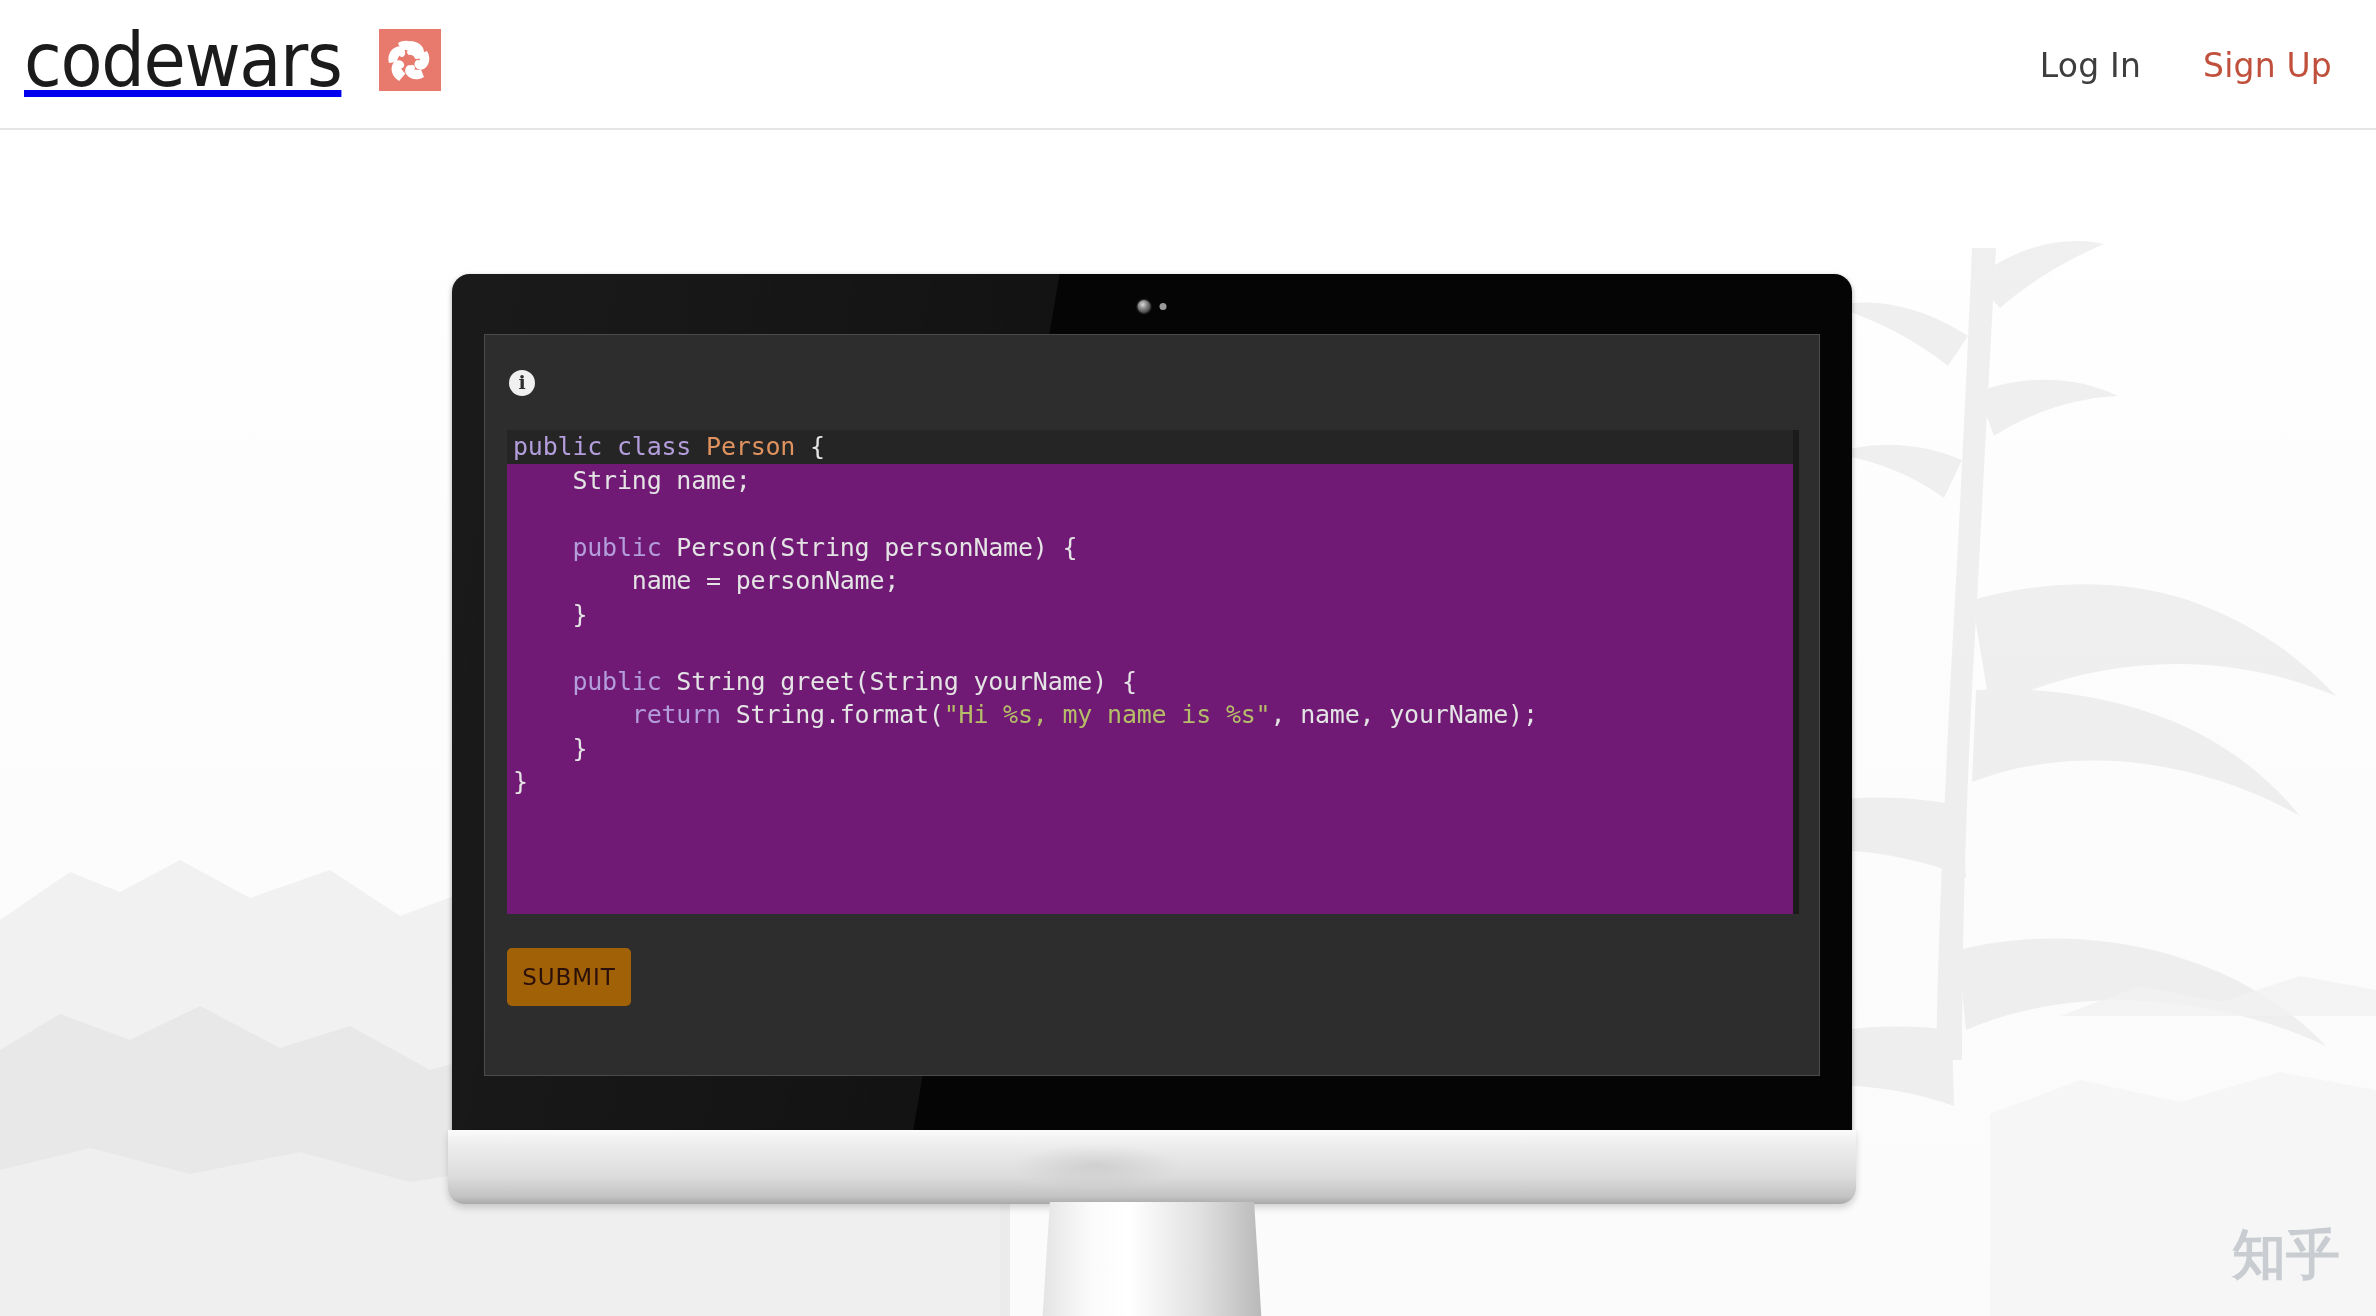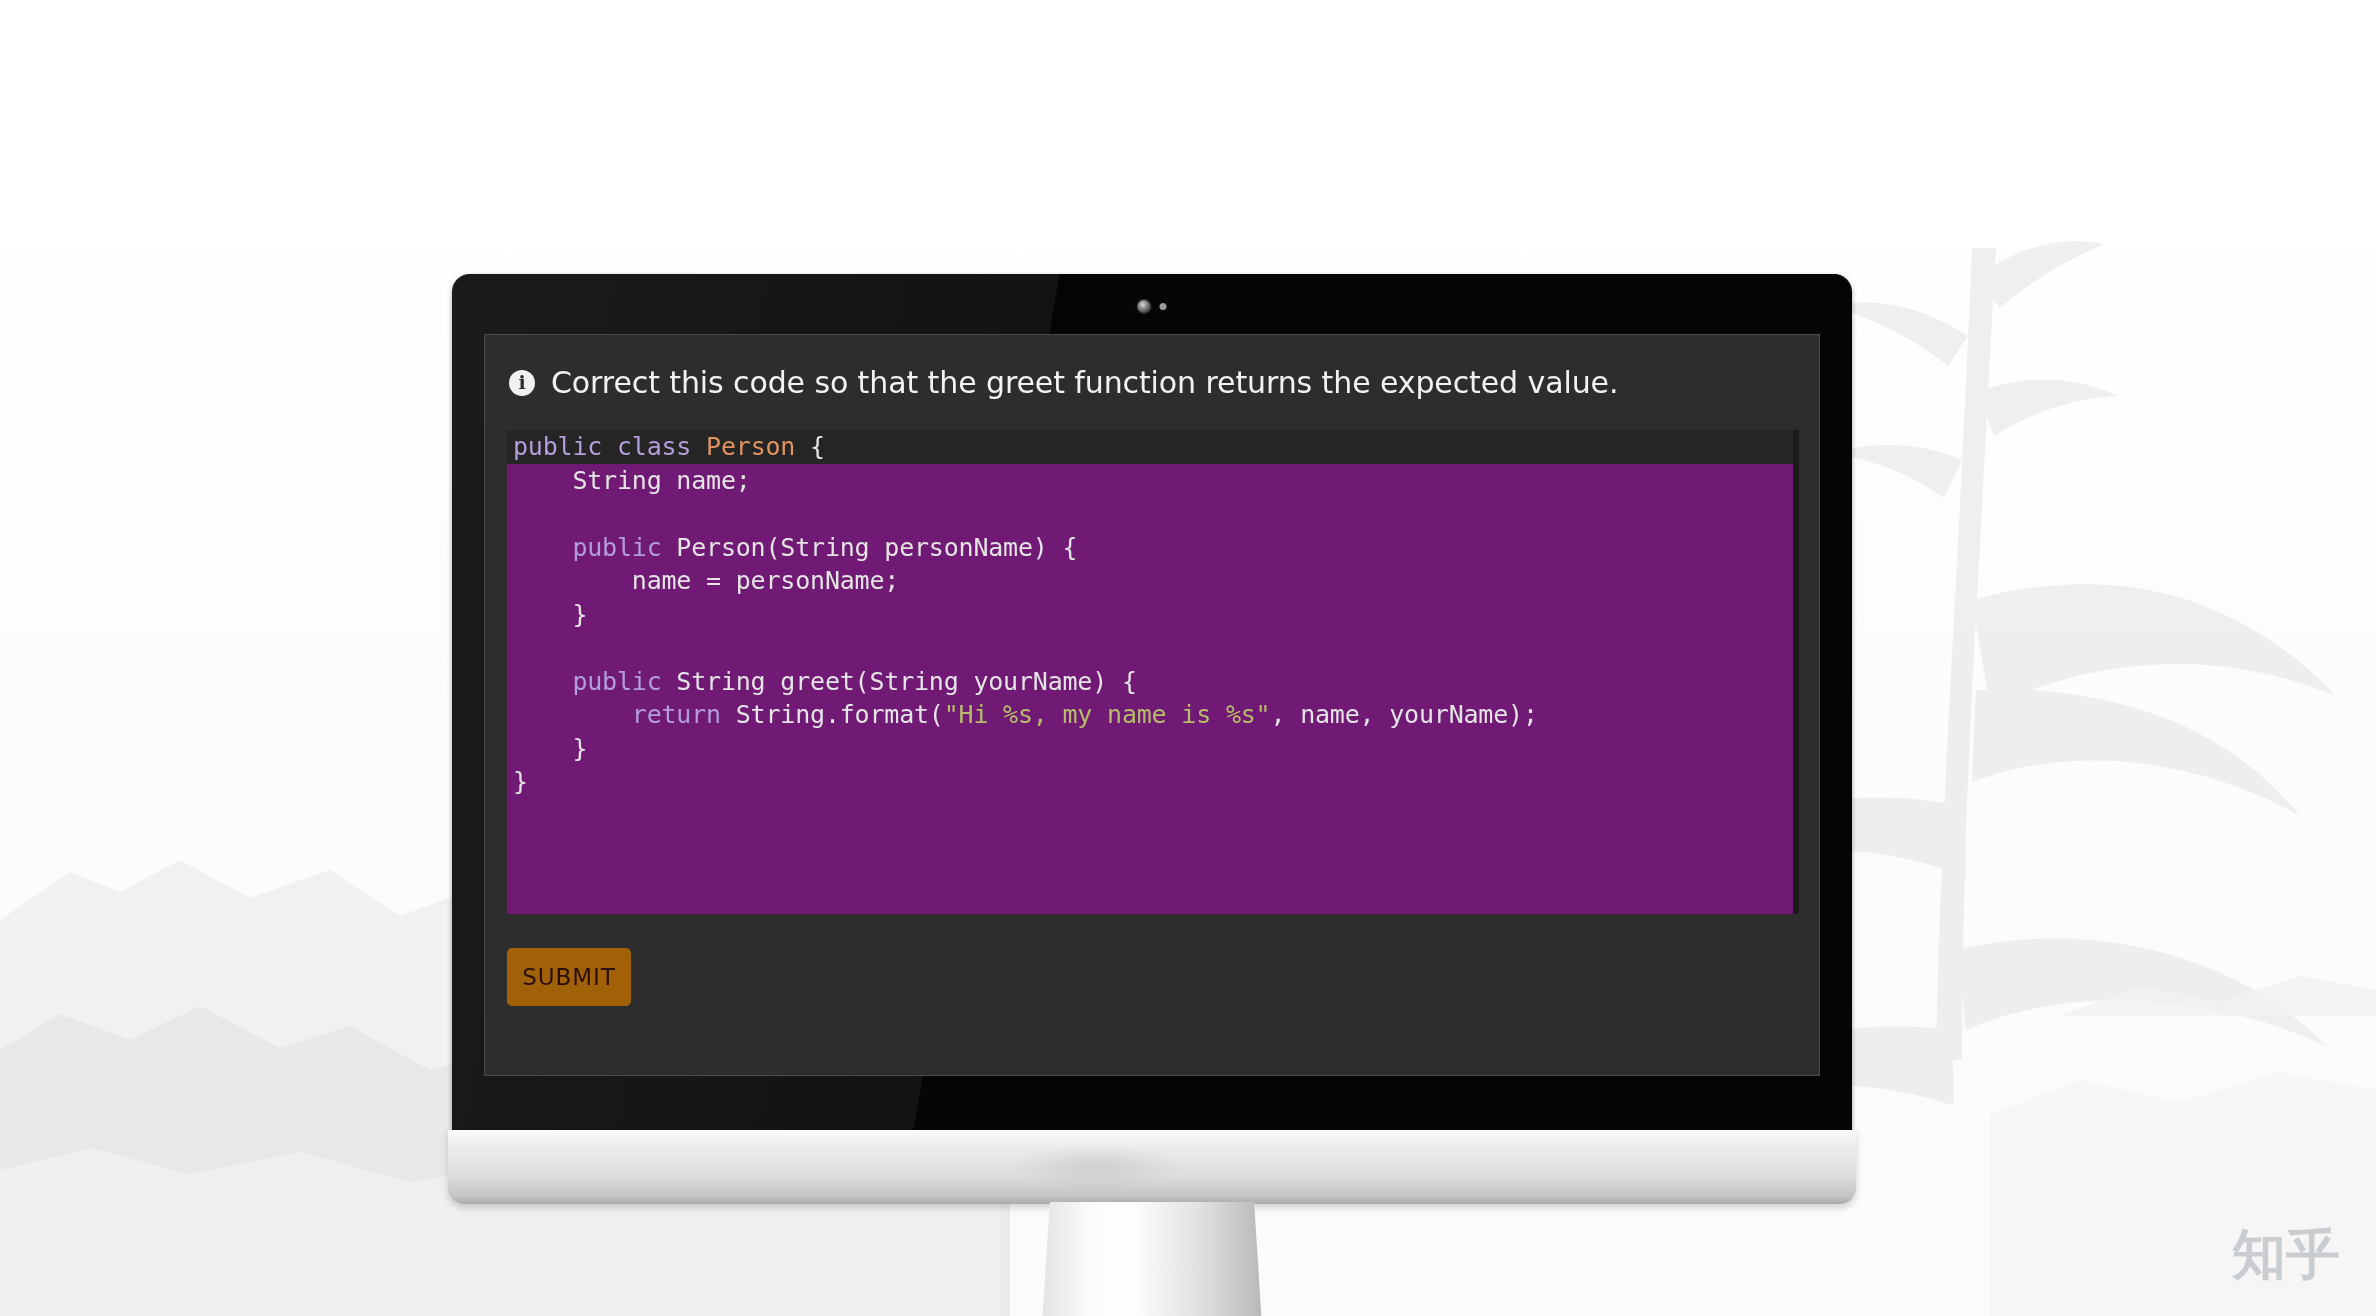--- a/index.html
+++ b/index.html
@@ -349,37 +349,61 @@
         <path d="M1962 676 C1904 664 1838 664 1780 680 C1728 694 1684 720 1650 754 C1698 734 1750 722 1804 720 C1864 718 1920 728 1966 748 Z"></path>
         <path d="M1958 820 C2022 804 2098 804 2168 824 C2232 842 2286 874 2326 916 C2274 892 2216 876 2156 872 C2088 866 2022 876 1966 900 Z"></path>
         <path d="M1952 900 C1890 892 1822 898 1764 918 C1712 936 1670 964 1640 998 C1688 974 1742 960 1798 956 C1856 952 1910 960 1954 976 Z"></path>
       </g>
 
       <path d="M2376 860 L2300 846 L2220 872 L2140 856 L2060 886 L2376 886 Z" fill="#f1f1f1" opacity="0.8"></path>
       <path d="M2376 960 L2280 942 L2180 972 L2080 950 L1990 984 L1990 1186 L2376 1186 Z" fill="#f4f4f4" opacity="0.75"></path>
     </svg>
   </div>
 
+  <header id="site-header">
+
+    <a id="brand" href="#">
+      <span id="brand-wordmark">codewars</span>
+      <span id="brand-mark">
+        <svg viewBox="0 0 62 62" aria-hidden="true">
+          <rect x="0" y="0" width="62" height="62" fill="#e7796d"></rect>
+          <g fill="#ffffff">
+            <path d="M31 12 C39 12 45 17 45 23 C45 27 42 30 38 30 C35 30 33 28 33 26 C33 24.5 34 23.5 35 23.5 C33.5 20 31.5 18 31 18 Z"></path>
+            <path d="M48 22 C52 28.5 50.5 36 45.5 39.5 C42.2 41.8 38.2 41 36.3 37.8 C34.8 35.3 35.5 32.6 37.2 31.5 C38.5 30.7 39.8 31 40.5 31.8 C41.3 28.1 40.8 25.3 40.4 25 Z"></path>
+            <path d="M45 48 C38.5 52 31 50.5 27.5 45.5 C25.2 42.2 26 38.2 29.2 36.3 C31.7 34.8 34.4 35.5 35.5 37.2 C36.3 38.5 36 39.8 35.2 40.5 C38.9 41.3 41.7 40.8 42 40.4 Z"></path>
+            <path d="M20 52 C13.5 48 11 41 13.5 35.5 C15.2 31.8 19 30.2 22.3 31.8 C24.9 33.1 25.8 35.7 24.9 37.6 C24.2 39 23 39.4 22 39.1 C23.8 42.5 26 44.3 26.5 44.4 Z"></path>
+            <path d="M10 34 C8 26.5 11.5 20 17.5 18 C21.5 16.7 25 18.7 26 22.2 C26.8 24.9 25.5 27.3 23.5 27.9 C22 28.3 20.9 27.6 20.5 26.6 C18.4 29.7 17.8 32.5 18 33 Z"></path>
+            <path d="M19 14 C25.5 10 33 11.5 36.5 16.5 C38.8 19.8 38 23.8 34.8 25.7 C32.3 27.2 29.6 26.5 28.5 24.8 C27.7 23.5 28 22.2 28.8 21.5 C25.1 20.7 22.3 21.2 22 21.6 Z"></path>
+          </g>
+          <circle cx="31" cy="31" r="5.2" fill="#e7796d"></circle>
+        </svg>
+      </span>
+    </a>
+
+    <nav id="header-nav">
+      <a class="nav-link" id="nav-login" href="#">Log In</a>
+      <a class="nav-link" id="nav-signup" href="#">Sign Up</a>
+    </nav>
+  </header>
 
   <div id="monitor">
 
     <div id="monitor-shell">
       <div id="monitor-rim"></div>
       <div id="bezel-glare"></div>
 
       <div id="webcam">
         <span id="webcam-lens"></span>
         <span id="webcam-led"></span>
       </div>
 
       <div id="screen">
 
         <div id="instruction-bar">
           <span id="info-icon">i</span>
-          <span id="instruction-text">Correct this code so that the greet function returns the expected value.</span>
         </div>
 
         <div id="code-editor">
           <div id="code-lines"><div class="code-line active"><span class="tok-kw">public</span><span class="tok-txt"> </span><span class="tok-kw">class</span><span class="tok-txt"> </span><span class="tok-type">Person</span><span class="tok-txt"> {</span></div><div class="code-line"><span class="tok-txt">    String name;</span></div><div class="code-line">&nbsp;</div><div class="code-line"><span class="tok-txt">    </span><span class="tok-kw">public</span><span class="tok-txt"> Person(String personName) {</span></div><div class="code-line"><span class="tok-txt">        name = personName;</span></div><div class="code-line"><span class="tok-txt">    }</span></div><div class="code-line">&nbsp;</div><div class="code-line"><span class="tok-txt">    </span><span class="tok-kw">public</span><span class="tok-txt"> String greet(String yourName) {</span></div><div class="code-line"><span class="tok-txt">        </span><span class="tok-kw">return</span><span class="tok-txt"> String.format(</span><span class="tok-str">"Hi %s, my name is %s"</span><span class="tok-txt">, name, yourName);</span></div><div class="code-line"><span class="tok-txt">    }</span></div><div class="code-line"><span class="tok-txt">}</span></div></div>
           <div id="code-gutter"></div>
         </div>
 
         <button id="submit-button">SUBMIT</button>
       </div>
     </div>

